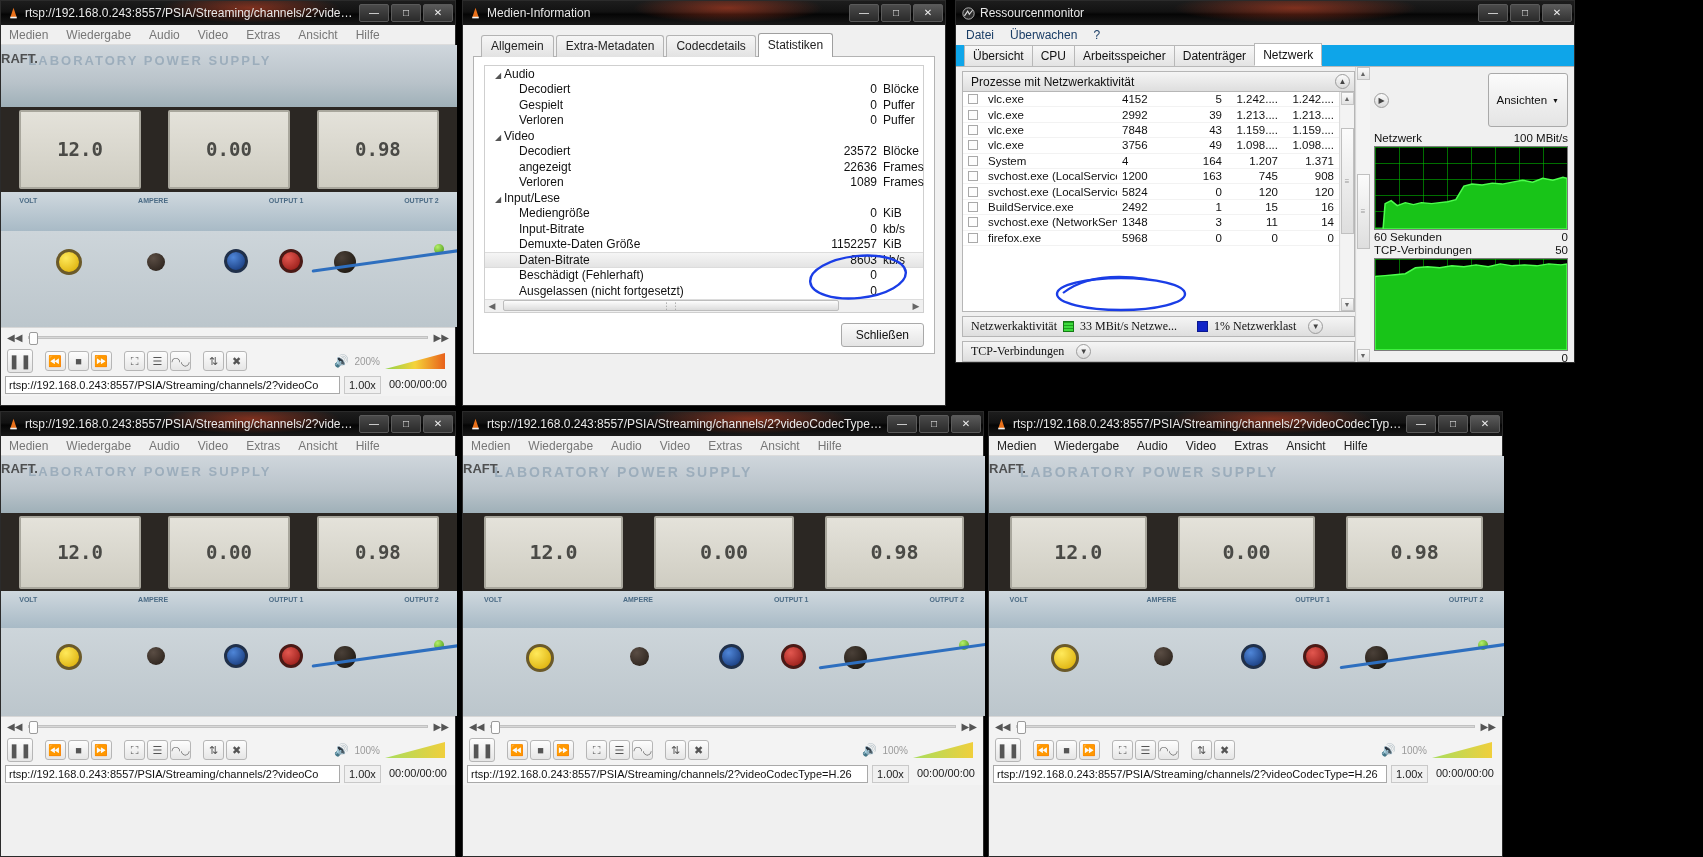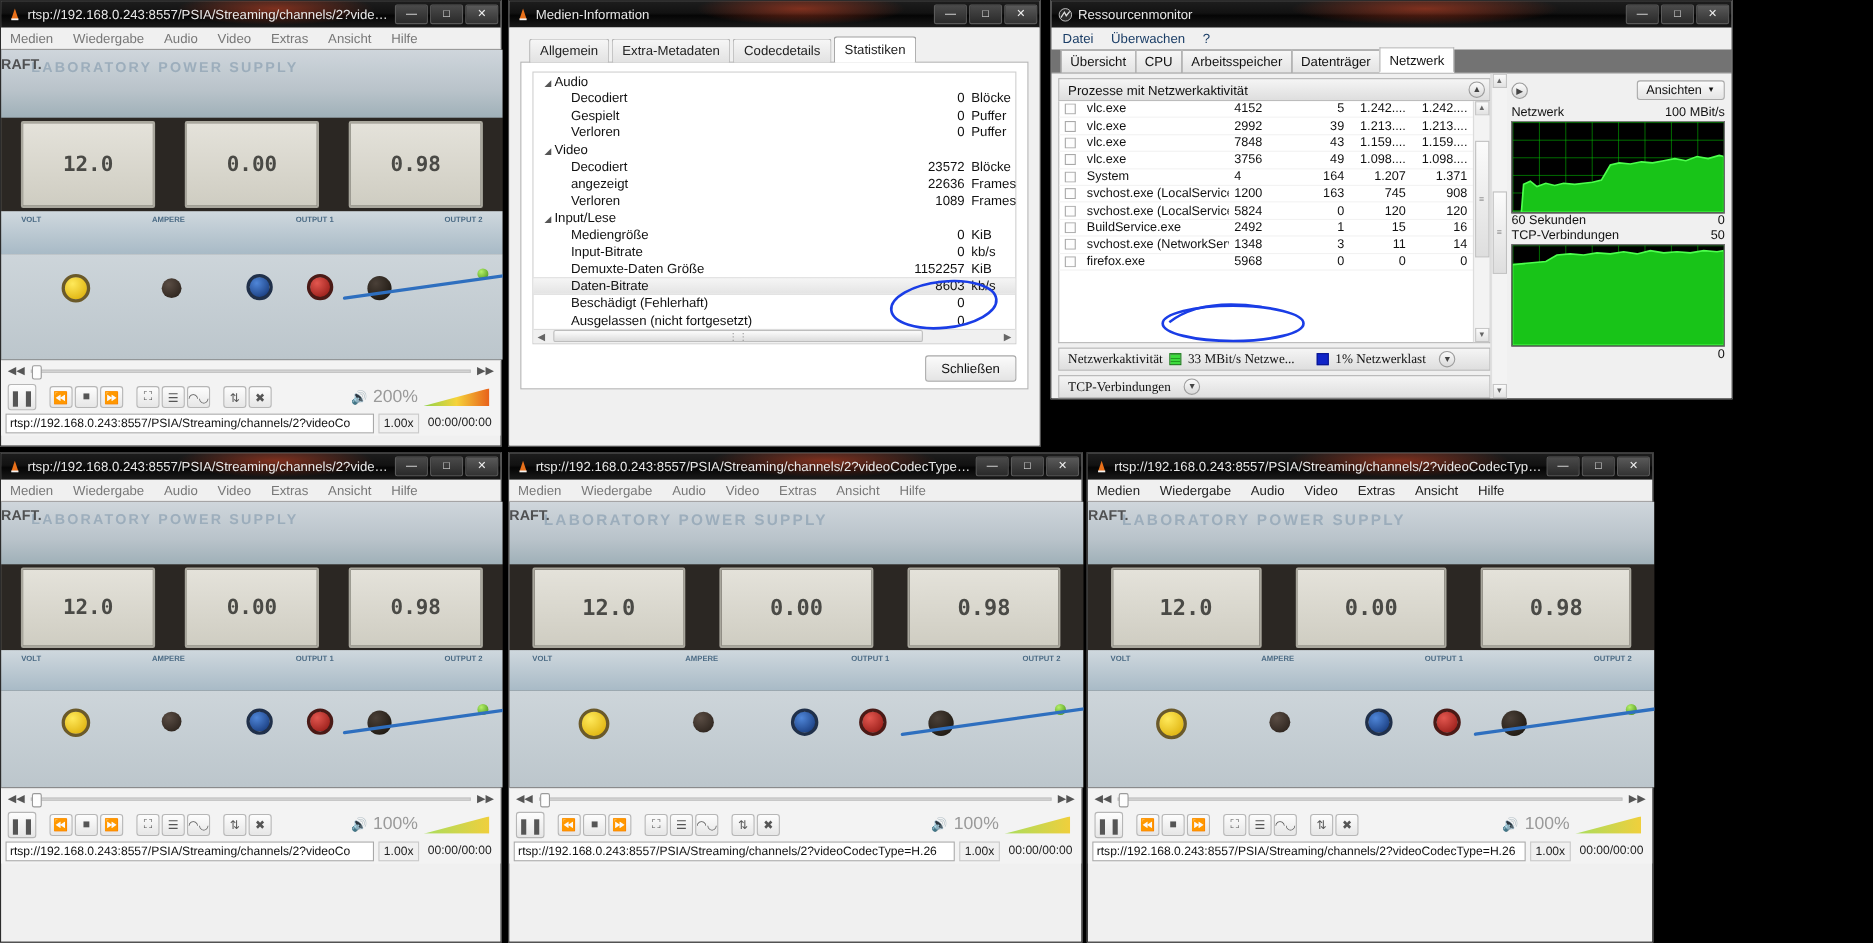--- a/index.html
+++ b/index.html
@@ -107,21 +107,21 @@
     background:linear-gradient(to bottom,#fdfdfd,#e6e6e6);
     border:1px solid #b6b6b6; border-radius:3px;
     color:#555; display:flex; align-items:center; justify-content:center;
     font-size:11px;
   }
   .pbtn.big { width:26px; height:24px; font-size:14px; }
   .pbtn.sm { width:21px; height:20px; }
   .grp { display:flex; gap:2px; margin-left:9px; }
   .spacer { flex:1; }
   .volwrap { display:flex; align-items:center; gap:5px; padding-right:4px;}
-  .volpct { color:#9a9a9a; font-size:16px; }
+  .volpct { color:#9a9a9a; font-size:10px; }
   .volbar { width:60px; height:16px; position:relative; overflow:hidden; }
   .volbar .tri{ position:absolute; inset:0; }
   .urlrow { display:flex; align-items:center; height:20px; gap:4px; padding:0 4px 3px 4px; }
   .urlbox {
     flex:1; height:18px; background:#fff; border:1px solid #a9a9a9;
     font-size:11px; color:#111; padding:1px 3px; overflow:hidden; white-space:nowrap;
     line-height:15px;
   }
   .ratebox, .timebox {
     height:18px; background:#f0f0f0; border:1px solid #c9c9c9;
@@ -175,21 +175,21 @@
   .dlgbtn {
     background:linear-gradient(to bottom,#fbfbfb,#e4e4e4);
     border:1px solid #a9a9a9; border-radius:3px;
     padding:4px 14px; font-size:12px; color:#111;
   }
 
   
   .rm-menubar { height:20px; background:#f0f0f0; display:flex; align-items:center;
     gap:16px; padding-left:10px; color:#1a3d66; font-size:12px; }
   .rm-tabs { display:flex; align-items:flex-end; height:22px; padding-left:8px;
-    background:#737373; border-bottom:1px solid #b8b8b8; }
+    background:#0ea5e9; border-bottom:1px solid #b8b8b8; }
   .rm-tab { background:linear-gradient(to bottom,#f7f7f7,#e3e3e3); border:1px solid #b8b8b8;
     border-bottom:none; padding:3px 8px; font-size:12px; color:#111; margin-right:-1px; height:21px;}
   .rm-tab.active { background:#fff; height:23px; padding-top:4px; border-bottom:1px solid #fff; position:relative; z-index:2;}
   .rm-content { display:flex; background:#f0f0f0; height:calc(100% - 24px - 20px - 22px); }
   .rm-left { flex:1; padding:4px 0 0 6px; display:flex; flex-direction:column; min-width:0;}
   .rm-right { width:204px; padding:6px 6px 0 4px; }
   .sec-hdr {
     height:21px; background:linear-gradient(to bottom,#f5f5f5,#dedede);
     border:1px solid #b6b6b6; display:flex; align-items:center;
     padding:0 4px 0 8px; font-size:12px; color:#111;
@@ -635,21 +635,21 @@
       <div class="sb-arrow">▲</div>
       <div class="sb-track">
           <div class="sb-thumb" style="top:35%;height:28%;">≡</div>
         </div>
       <div class="sb-arrow">▼</div>
     </div>
     <div class="rm-right">
       <div style="display:flex;align-items:center;gap:6px;margin-bottom:5px;">
         <span class="chev">▶</span>
         <span class="spc" style="flex:1"></span>
-        <div class="dlgbtn" style="padding:2px 8px;font-size:11.5px;display:flex;gap:5px;align-items:center;">
+        <div class="dlgbtn" style="padding:20px 8px;font-size:11.5px;display:flex;gap:5px;align-items:center;">
           <span>Ansichten</span>
           <span style="font-size:7px;">▼</span>
         </div>
       </div>
       <div class="g-title">
         <span>Netzwerk</span>
         <span>100 MBit/s</span>
       </div>
       <div class="graphbox" style="height:84px;margin:2px 0 1px 0;">
         <div class="grid"></div>

